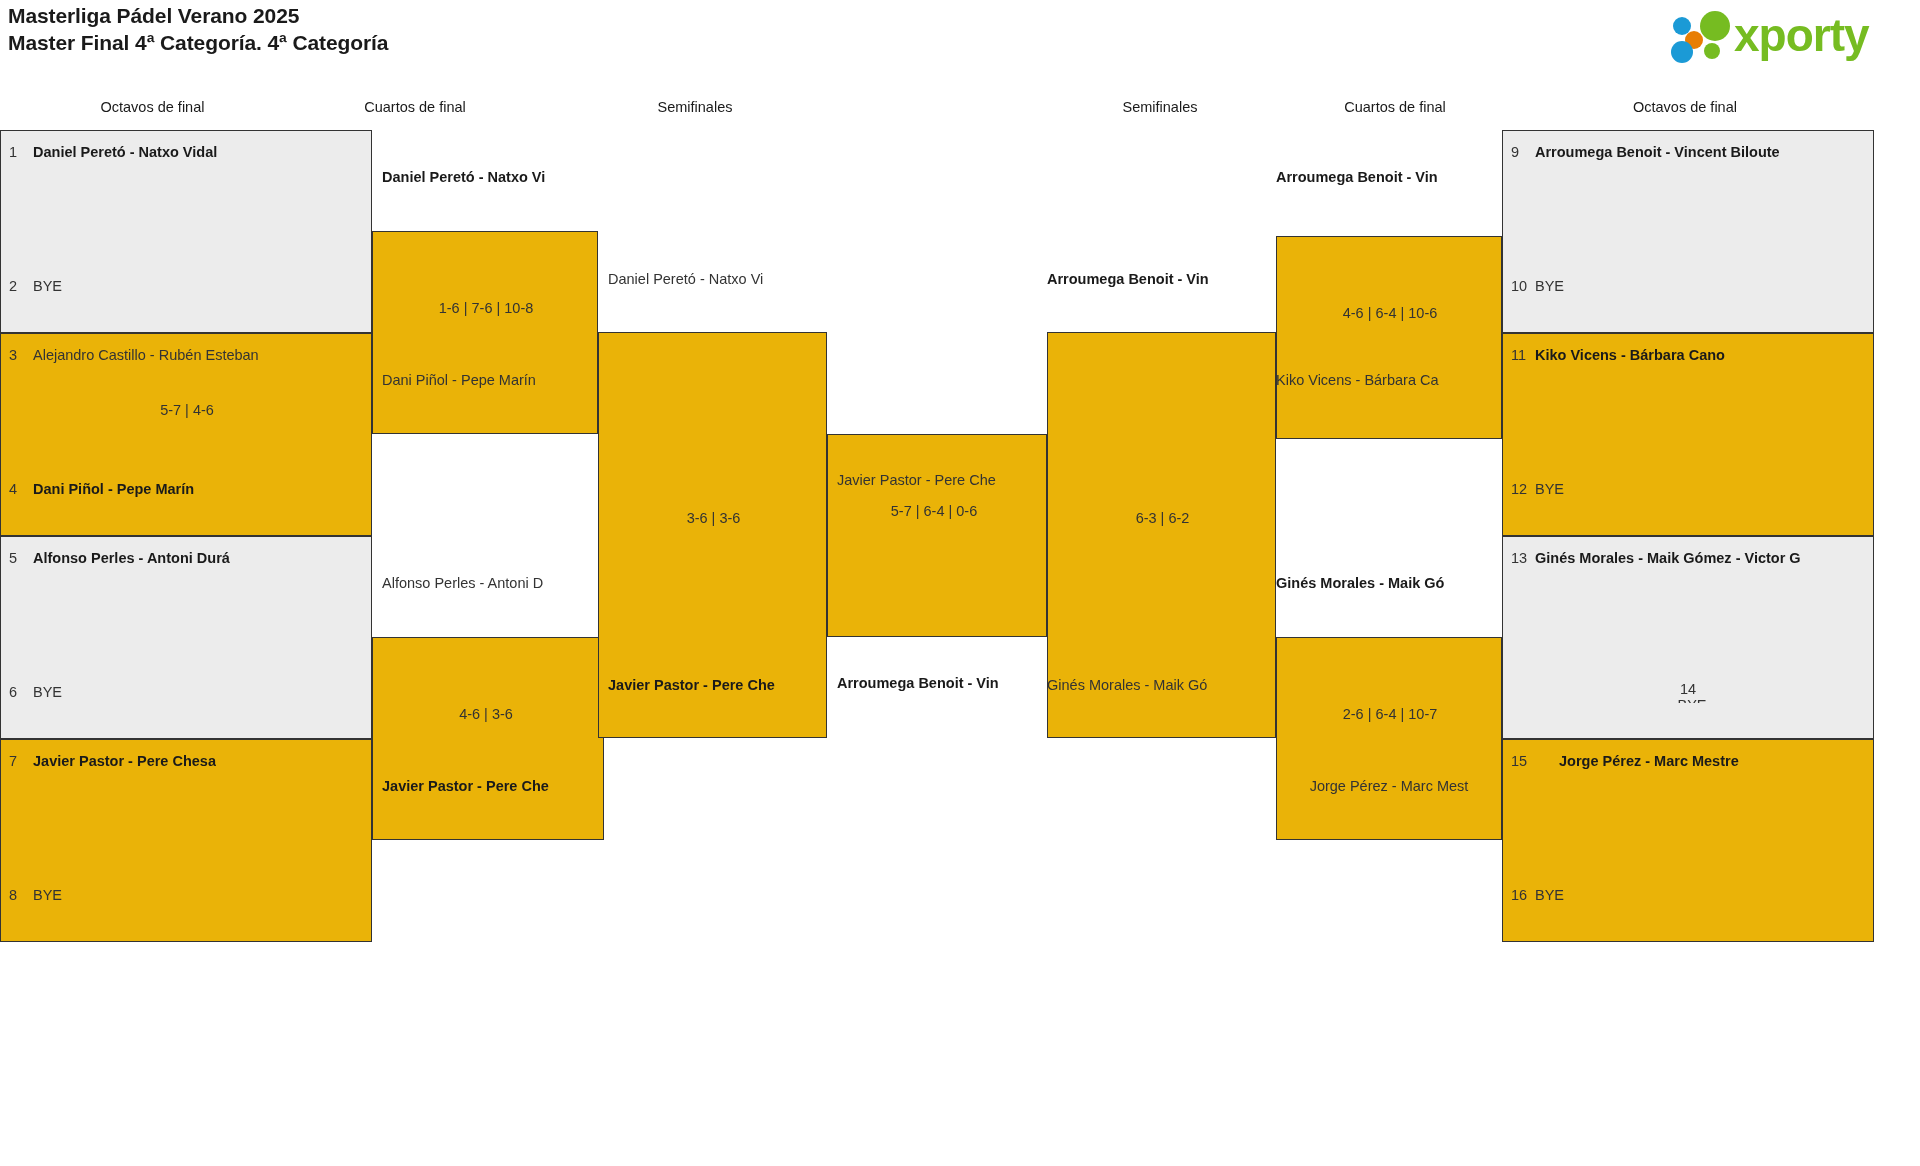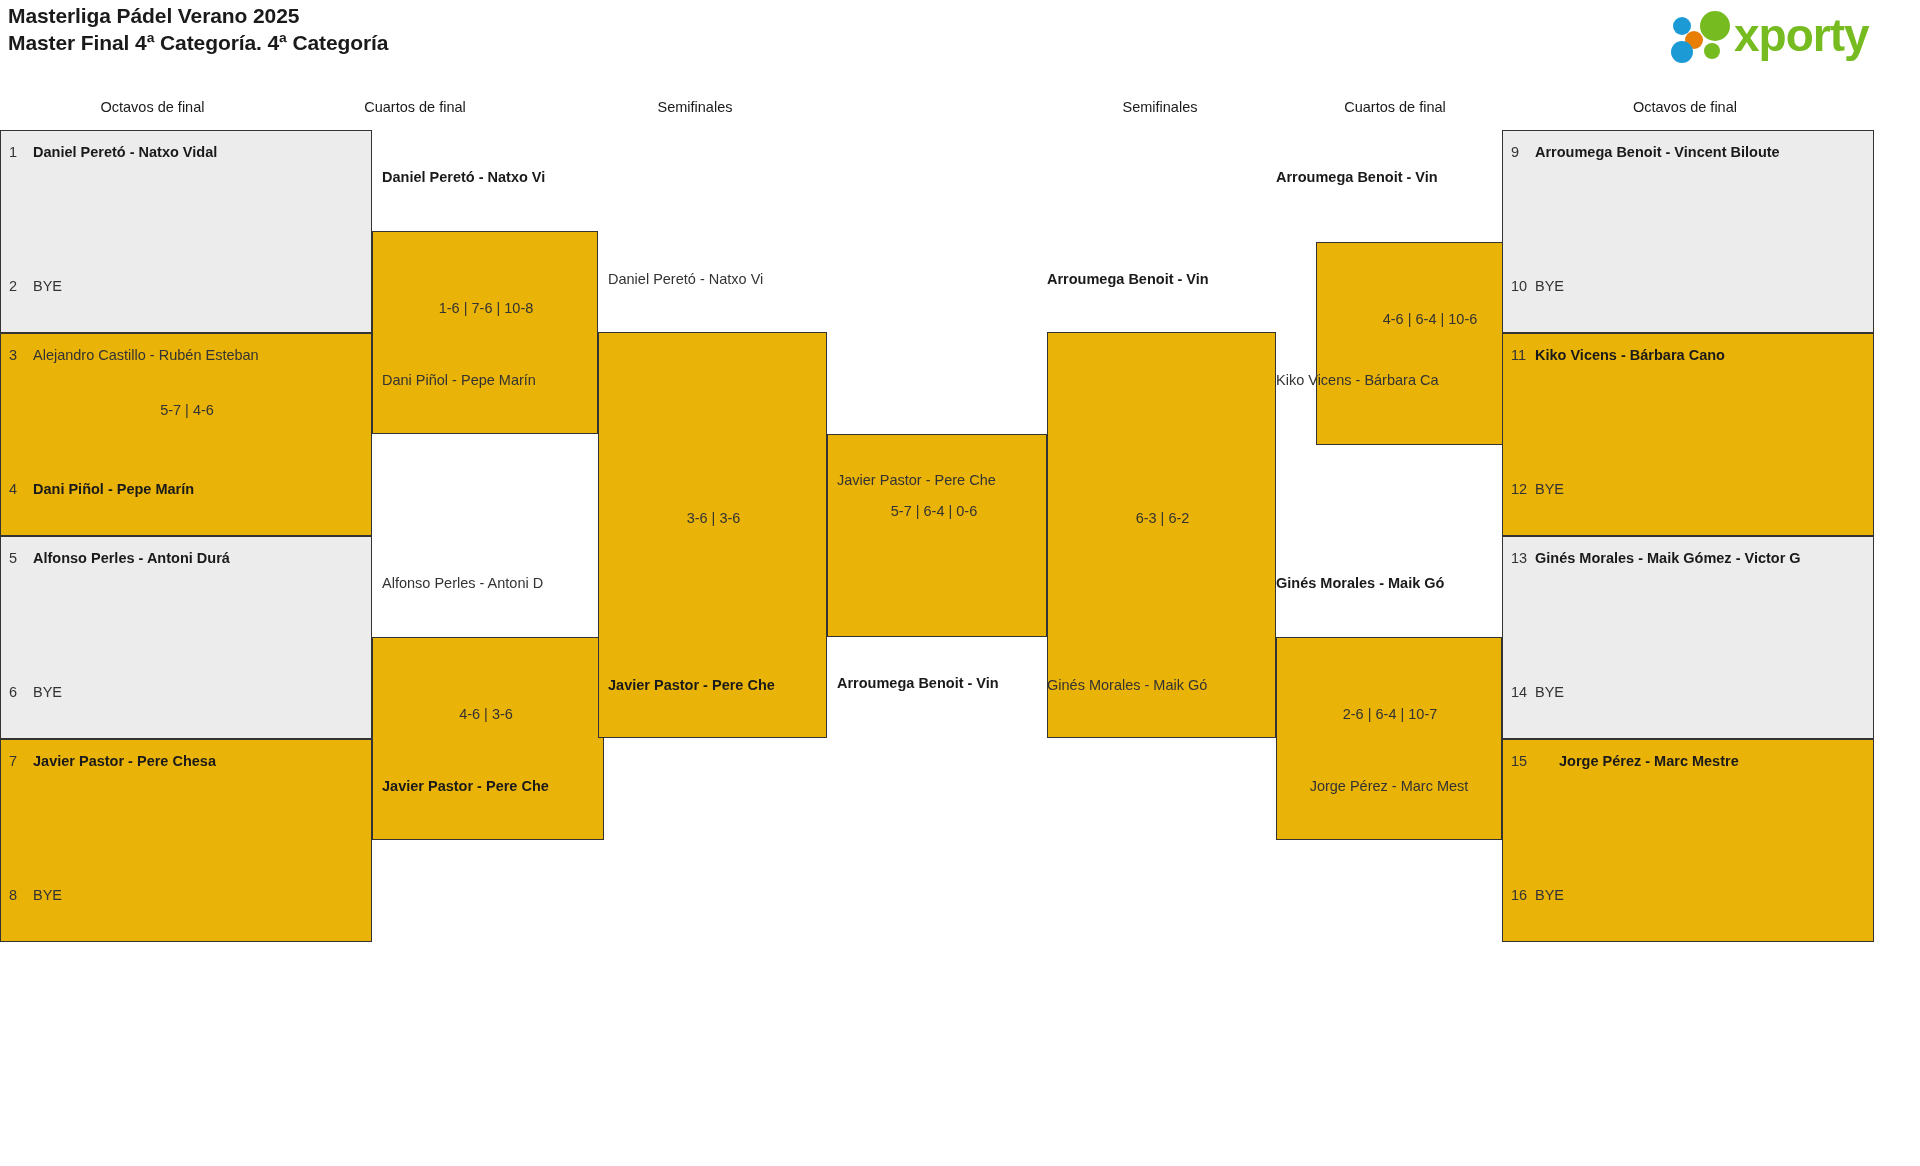--- a/index.html
+++ b/index.html
@@ -225,21 +225,21 @@
   </div>
   <div class="adv lose" style="left:837px;top:470px;width:210px;">Javier Pastor - Pere Che</div>
   <div class="adv win" style="left:837px;top:673px;width:210px;">Arroumega Benoit - Vin</div>
 
   <div class="box" style="left:1047px;top:332px;width:229px;height:406px;">
     <div class="score" style="left:0;top:175px;width:229px;">6-3 | 6-2</div>
   </div>
   <div class="adv win" style="left:1047px;top:269px;width:219px;">Arroumega Benoit - Vin</div>
   <div class="adv lose" style="left:1047px;top:675px;width:219px;">Ginés Morales - Maik Gó</div>
 
-  <div class="box" style="left:1276px;top:242px;width:226px;height:203px;margin-left:40px;">
+  <div class="box" style="left:1276px;top:236px;width:226px;height:203px;">
     <div class="score" style="left:0;top:66px;width:226px;">4-6 | 6-4 | 10-6</div>
   </div>
   <div class="adv win" style="left:1276px;top:167px;width:226px;">Arroumega Benoit - Vin</div>
   <div class="adv lose" style="left:1276px;top:370px;width:226px;">Kiko Vicens - Bárbara Ca</div>
 
   <div class="box" style="left:1276px;top:637px;width:226px;height:203px;">
     <div class="score" style="left:0;top:66px;width:226px;">2-6 | 6-4 | 10-7</div>
   </div>
   <div class="adv win" style="left:1276px;top:573px;width:226px;">Ginés Morales - Maik Gó</div>
   <div class="adv lose" style="left:1276px;top:776px;width:226px;text-align:center;">Jorge Pérez - Marc Mest</div>
@@ -264,21 +264,21 @@
       <span class="seed">12</span>
       <span class="pname lose">BYE</span>
     </div>
   </div>
 
   <div class="box shaded" style="left:1502px;top:536px;width:372px;height:203px;">
     <div class="entry" style="top:10px;">
       <span class="seed">13</span>
       <span class="pname win">Ginés Morales - Maik Gómez - Victor G</span>
     </div>
-    <div class="entry" style="top:144px;">
+    <div class="entry" style="top:144px;flex-direction:column;">
       <span class="seed">14</span>
       <span class="pname lose">BYE</span>
     </div>
   </div>
 
   <div class="box" style="left:1502px;top:739px;width:372px;height:203px;">
     <div class="entry" style="top:10px;gap:24px;">
       <span class="seed">15</span>
       <span class="pname win">Jorge Pérez - Marc Mestre</span>
     </div>

